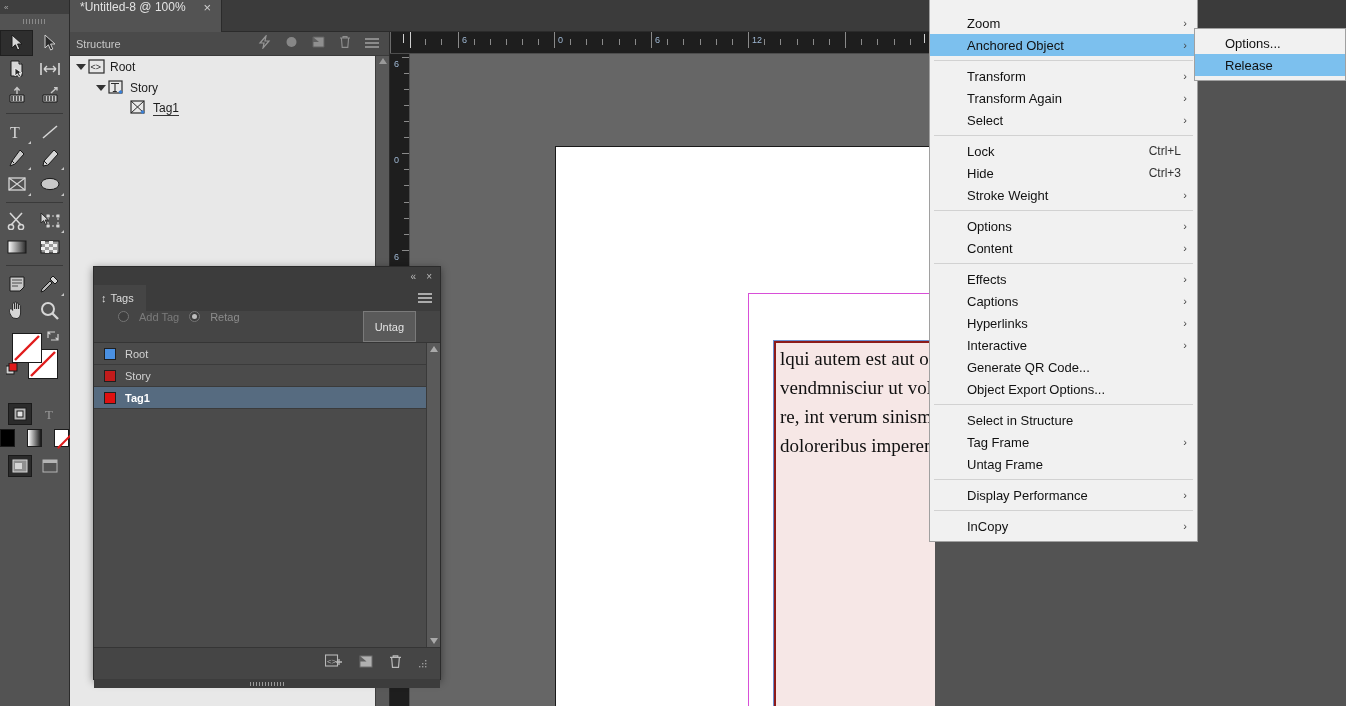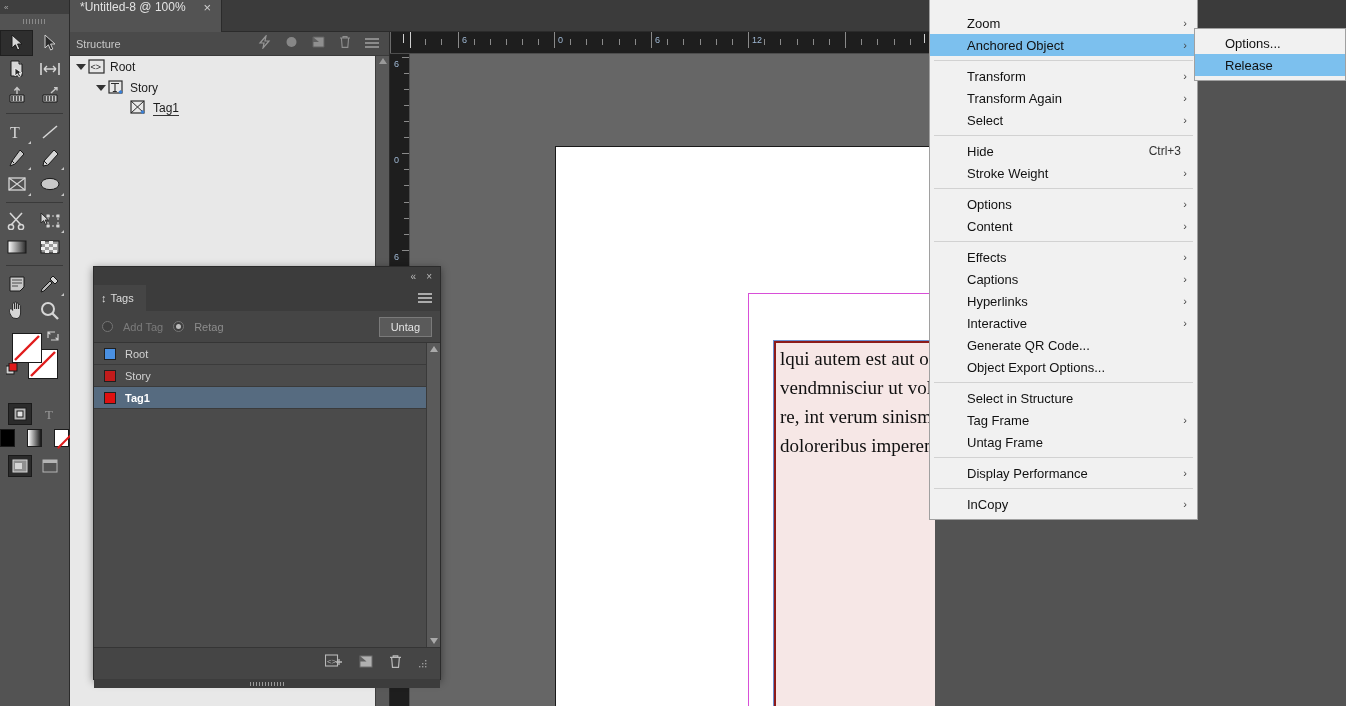--- a/index.html
+++ b/index.html
@@ -146,21 +146,21 @@
     justify-content:flex-end; gap:10px; padding-right:8px;
   }
   #tags-titlebar span { color:#b9b9b9; font-size:10px; cursor:pointer; }
   #tags-tabrow { height:26px; background:#3c3c3c; display:flex; align-items:stretch; }
   #tags-tab {
     width:52px; background:#454545; color:#dcdcdc; font-size:11px;
     display:flex; align-items:center; gap:4px; padding-left:7px;
   }
   #tags-tabrow .menu-btn { margin-left:auto; display:flex; align-items:center; padding-right:8px; }
   #tags-opts {
-    height:32px; display:flex; align-items:center; padding:0 8px; gap:10px;
+    height:32px; display:flex; padding:0 24px; gap:10px;
     background:#454545; border-bottom:1px solid #353535;
   }
   .radio { width:11px;height:11px;border-radius:50%;border:1px solid #757575;background:#3e3e3e;
     display:inline-block; position:relative; }
   .radio.on:after{content:"";position:absolute;left:2px;top:2px;width:5px;height:5px;border-radius:50%;background:#bdbdbd;}
   .opt-label { color:#8d8d8d; font-size:11px; }
   .opt-label.dim { color:#7b7b7b; }
   #untag-btn {
     margin-left:auto; background:#5a5a5a; border:1px solid #7a7a7a; color:#e4e4e4;
     font-size:11px; padding:3px 11px; cursor:pointer;
@@ -707,20 +707,24 @@
     <div class="mi">
       <span>Transform Again</span>
         <span class="arr">›</span>
     </div>
     <div class="mi">
       <span>Select</span>
         <span class="arr">›</span>
     </div>
     <div class="msep"></div>
     <div class="mi">
+      <span>Lock</span>
+        <span class="sc">Ctrl+L</span>
+    </div>
+    <div class="mi">
       <span>Hide</span>
         <span class="sc">Ctrl+3</span>
     </div>
     <div class="mi">
       <span>Stroke Weight</span>
         <span class="arr">›</span>
     </div>
     <div class="msep"></div>
     <div class="mi">
       <span>Options</span>

